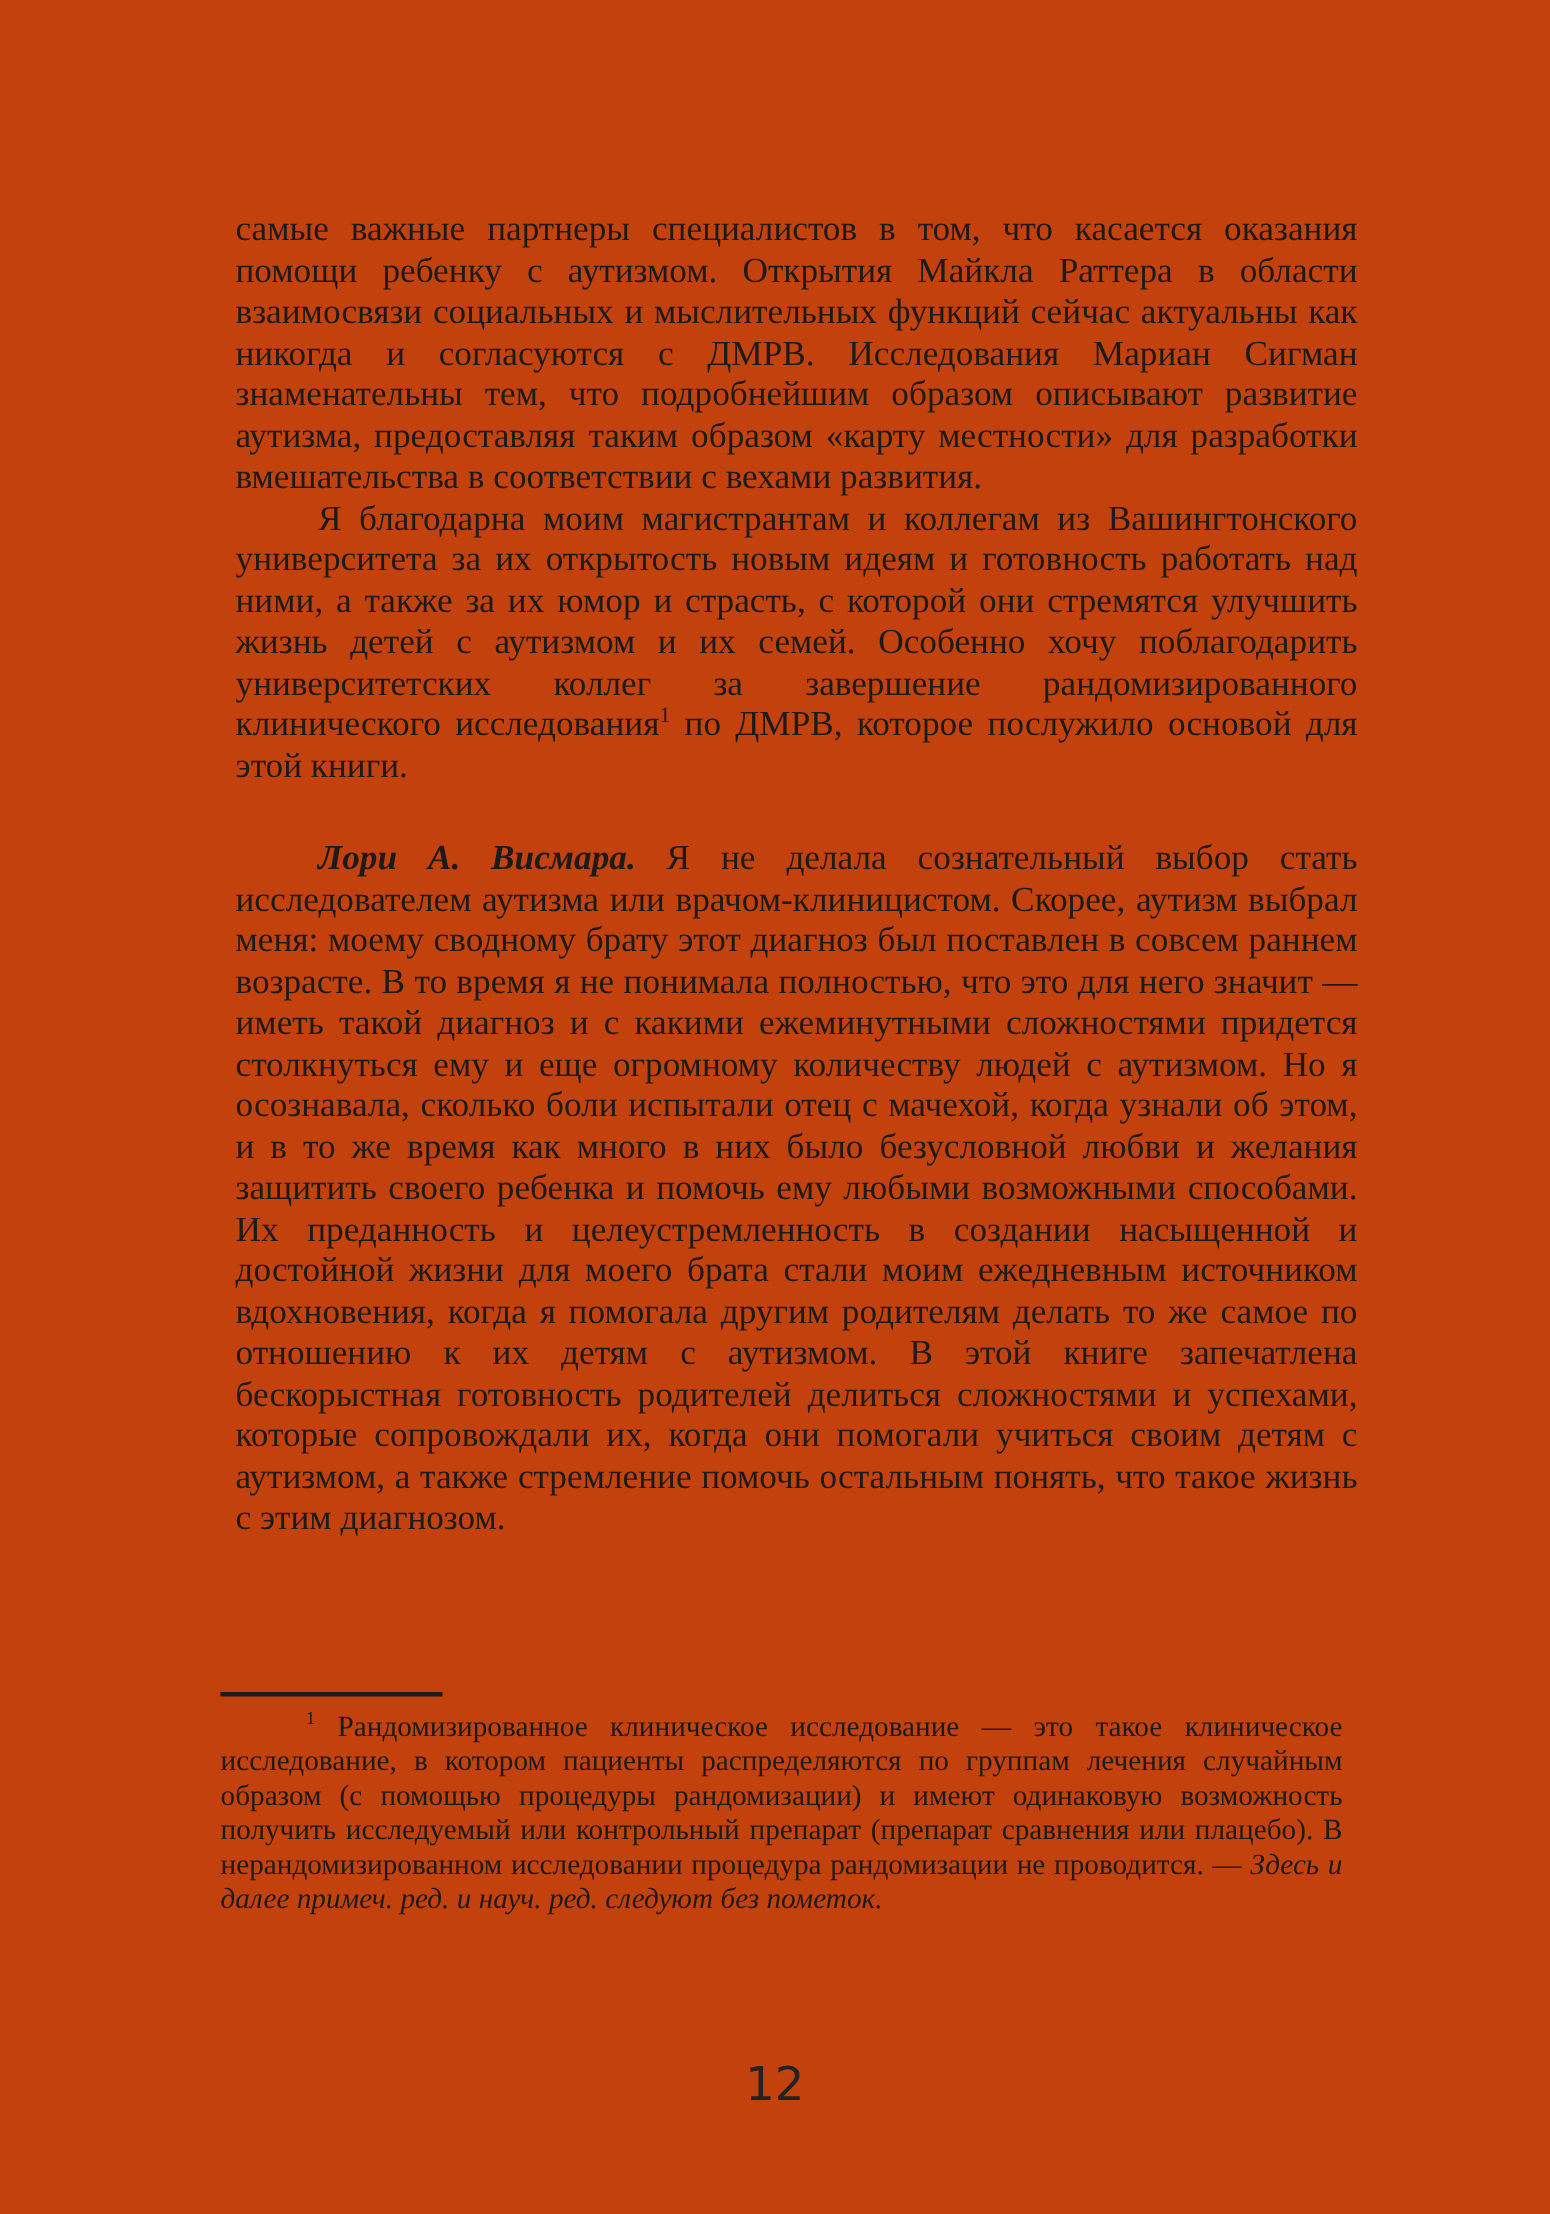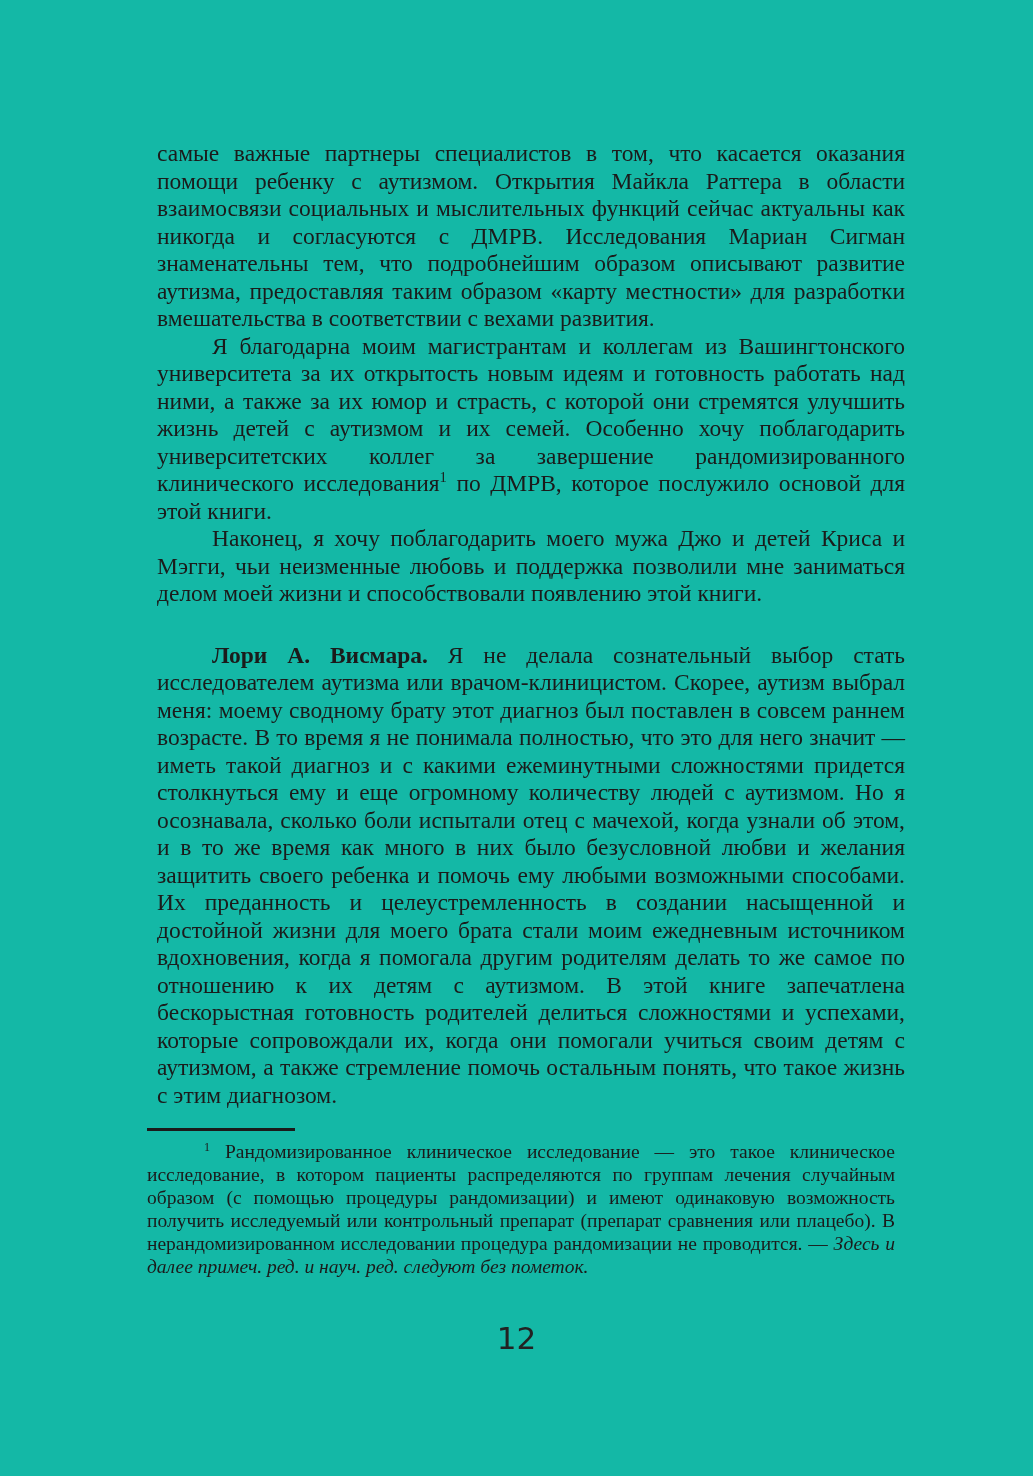--- a/index.html
+++ b/index.html
@@ -5,21 +5,21 @@
   html, body {
     margin: 0;
     padding: 0;
     background: #e9e9e9;
   }
   .page {
     position: relative;
     width: 1033px;
     height: 1476px;
     margin: 0 auto;
-    background: #14b8a6;
+    background: #c2410c;
     color: #1b1b1b;
     font-family: "Liberation Serif", "DejaVu Serif", serif;
   }
   .text-block {
     position: absolute;
     left: 157px;
     top: 140px;
     width: 748px;
   }
   p.para {
@@ -31,20 +31,21 @@
     -webkit-hyphens: auto;
   }
   p.para.indent {
     text-indent: 55px;
   }
   p.author-para {
     margin-top: 34px;
   }
   .author-lead {
     font-weight: bold;
+    font-style: italic;
   }
   sup.fn-ref {
     font-size: 0.62em;
     line-height: 0;
     vertical-align: super;
   }
   .footnote-area {
     position: absolute;
     left: 147px;
     top: 1128px;
@@ -64,40 +65,39 @@
     text-indent: 57px;
     hyphens: auto;
     -webkit-hyphens: auto;
   }
   p.footnote em {
     font-style: italic;
   }
   .page-number {
     position: absolute;
     left: 0;
-    top: 1320px;
+    top: 1372px;
     width: 100%;
     text-align: center;
     font-family: "DejaVu Sans", "Liberation Sans", sans-serif;
     font-size: 31px;
     color: #222222;
   }
 </style>
 </head>
 <body>
 
 <div class="page">
 
   <main class="text-block">
 
     <p class="para">самые важные партнеры специалистов в том, что касается оказания помощи ребенку с аутизмом. Открытия Майкла Раттера в области взаимосвязи социальных и мыслительных функций сейчас актуальны как никогда и согласуются с ДМРВ. Исследования Мариан Сигман знаменательны тем, что подробнейшим образом описывают развитие аутизма, предоставляя таким образом «карту местности» для разработки вмешательства в соответствии с вехами развития.</p>
 
     <p class="para indent"><span>Я благодарна моим магистрантам и коллегам из Вашингтонского университета за их открытость новым идеям и готовность работать над ними, а также за их юмор и страсть, с которой они стремятся улучшить жизнь детей с аутизмом и их семей. Особенно хочу поблагодарить университетских коллег за завершение рандомизированного клинического исследования</span><sup class="fn-ref">1</sup><span> по ДМРВ, которое послужило основой для этой книги.</span></p>
 
-    <p class="para indent">Наконец, я хочу поблагодарить моего мужа Джо и детей Криса и Мэгги, чьи неизменные любовь и поддержка позволили мне заниматься делом моей жизни и способствовали появлению этой книги.</p>
 
     <p class="para indent author-para"><span class="author-lead">Лори А. Висмара.</span> <span>Я не делала сознательный выбор стать исследователем аутизма или врачом-клиницистом. Скорее, аутизм выбрал меня: моему сводному брату этот диагноз был поставлен в совсем раннем возрасте. В то время я не понимала полностью, что это для него значит — иметь такой диагноз и с какими ежеминутными сложностями придется столкнуться ему и еще огромному количеству людей с аутизмом. Но я осознавала, сколько боли испытали отец с мачехой, когда узнали об этом, и в то же время как много в них было безусловной любви и желания защитить своего ребенка и помочь ему любыми возможными способами. Их преданность и целеустремленность в создании насыщенной и достойной жизни для моего брата стали моим ежедневным источником вдохновения, когда я помогала другим родителям делать то же самое по отношению к их детям с аутизмом. В этой книге запечатлена бескорыстная готовность родителей делиться сложностями и успехами, которые сопровождали их, когда они помогали учиться своим детям с аутизмом, а также стремление помочь остальным понять, что такое жизнь с этим диагнозом.</span></p>
 
   </main>
 
   <footer class="footnote-area">
 
     <div class="footnote-rule"></div>
 
     <p class="footnote"><sup class="fn-ref">1</sup> <span>Рандомизированное клиническое исследование — это такое клиническое исследование, в котором пациенты распределяются по группам лечения случайным образом (с помощью процедуры рандомизации) и имеют одинаковую возможность получить исследуемый или контрольный препарат (препарат сравнения или плацебо). В нерандомизированном исследовании процедура рандомизации не проводится. — </span><em>Здесь и далее примеч. ред. и науч. ред. следуют без пометок.</em></p>

